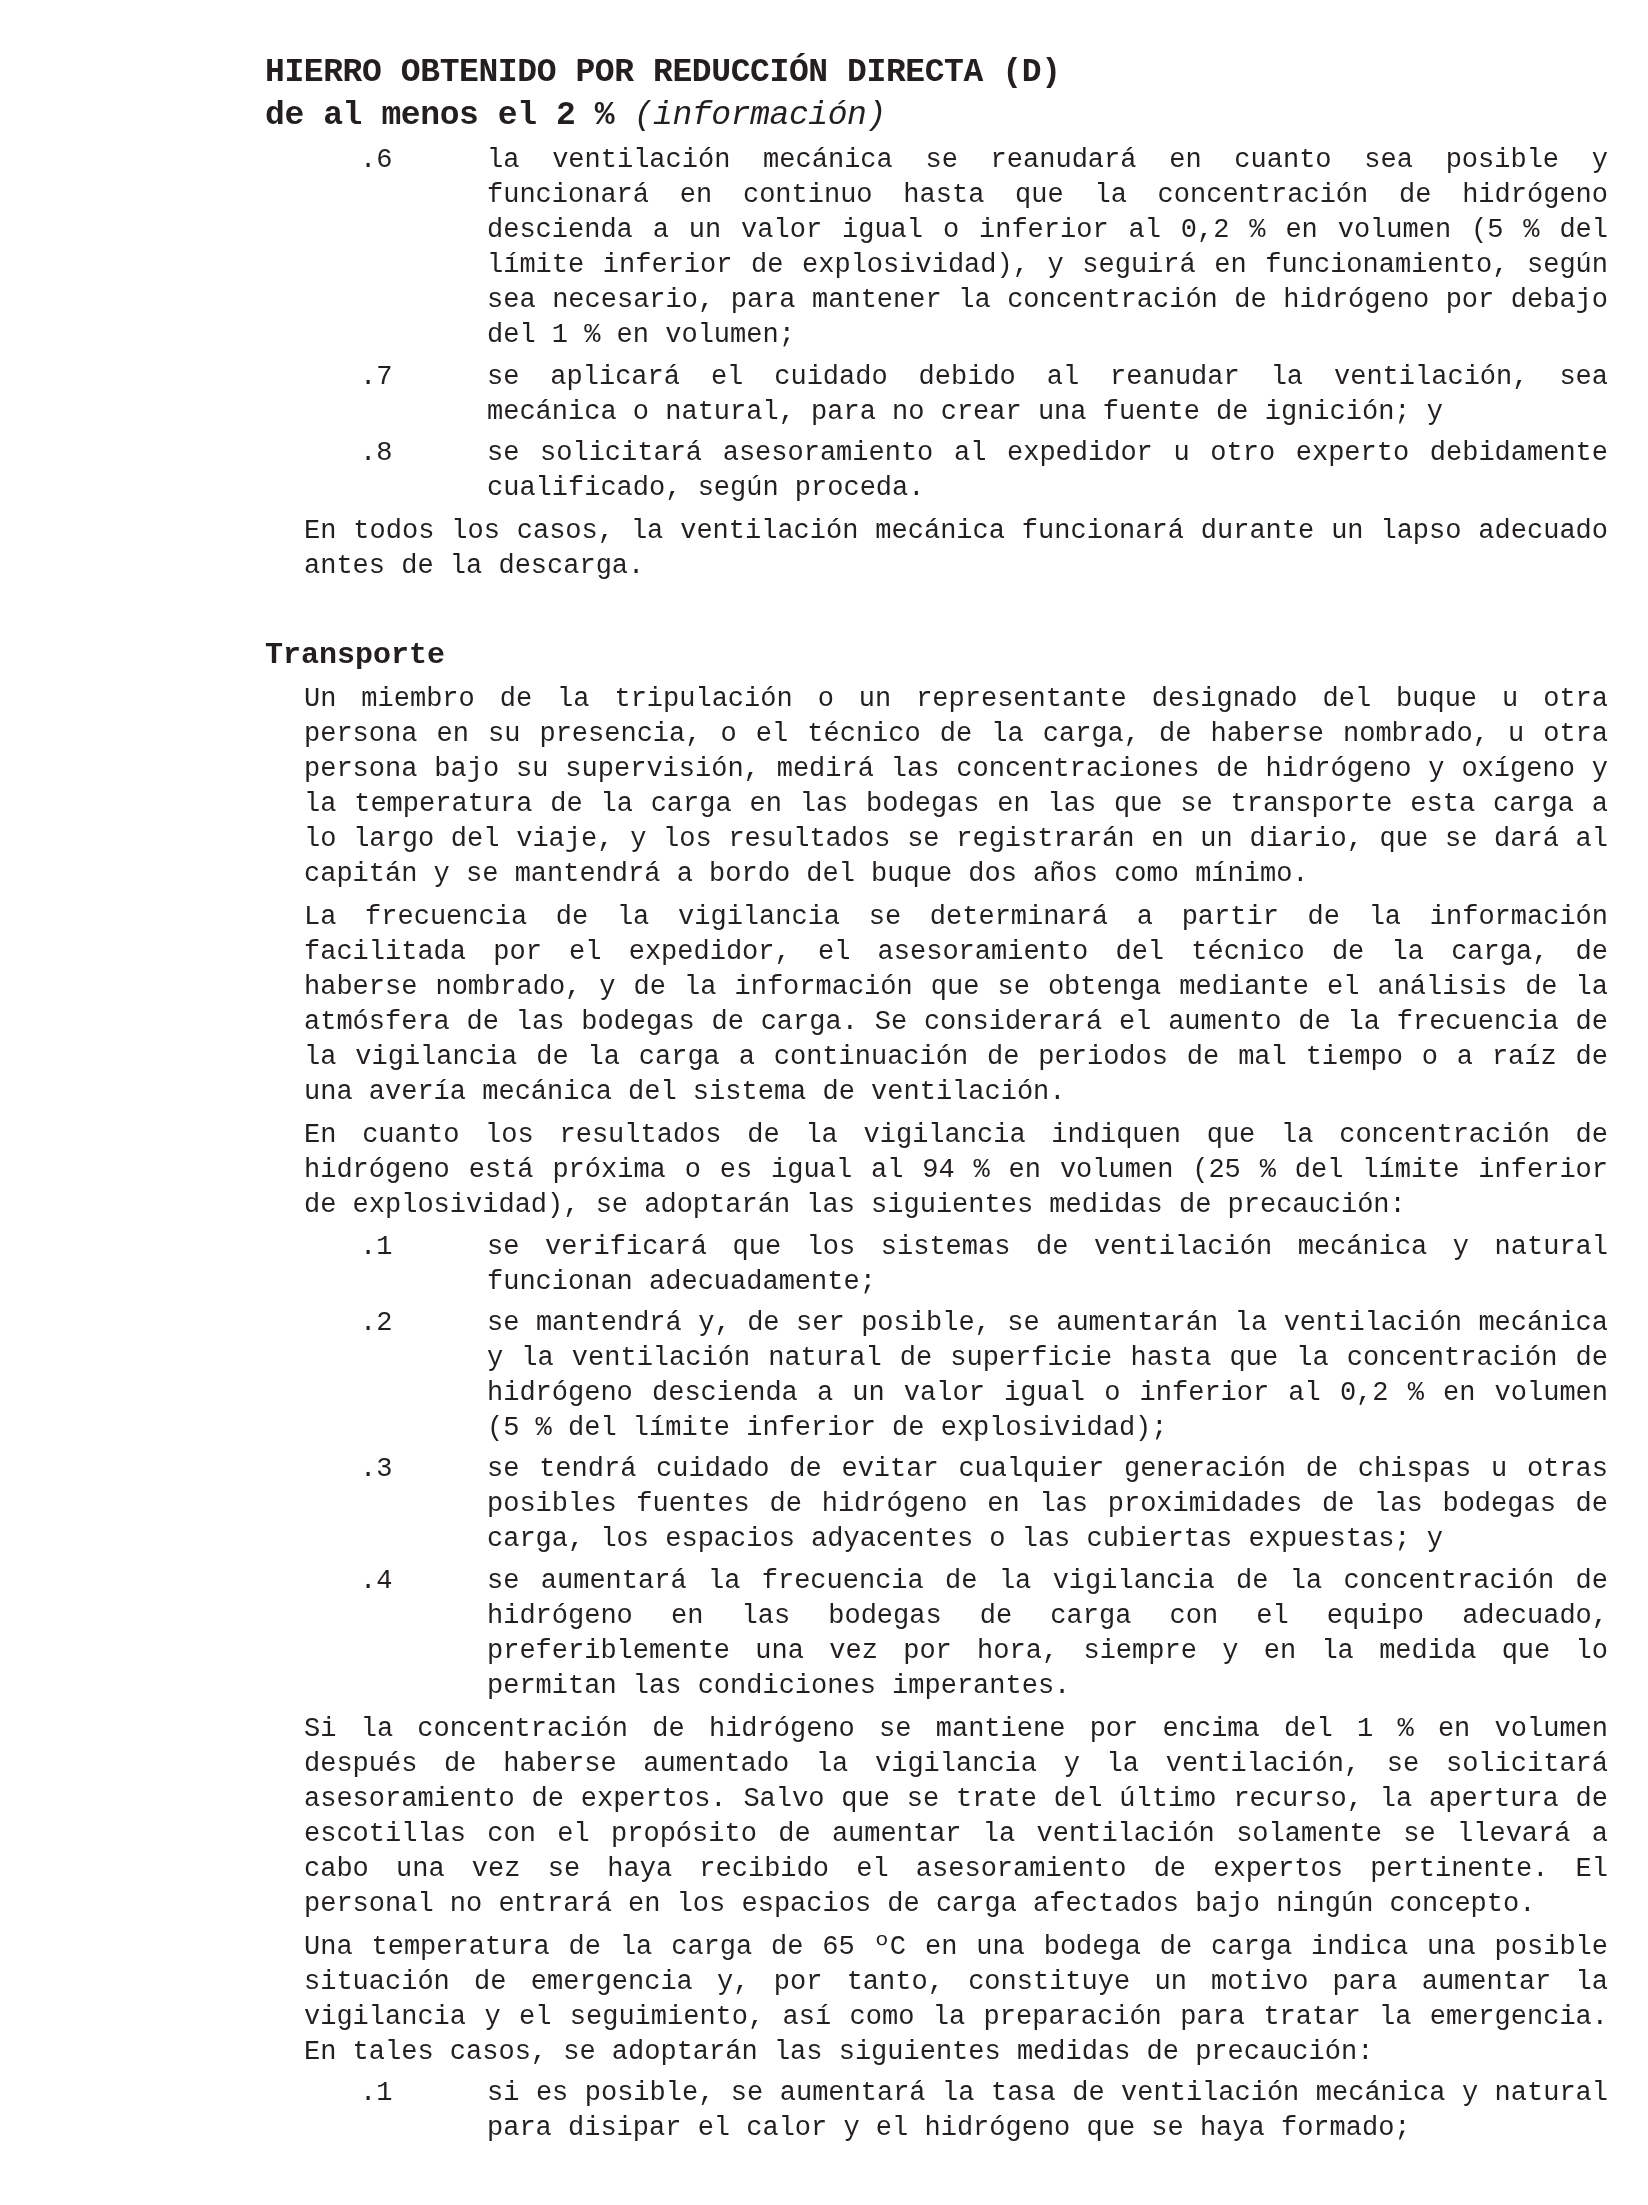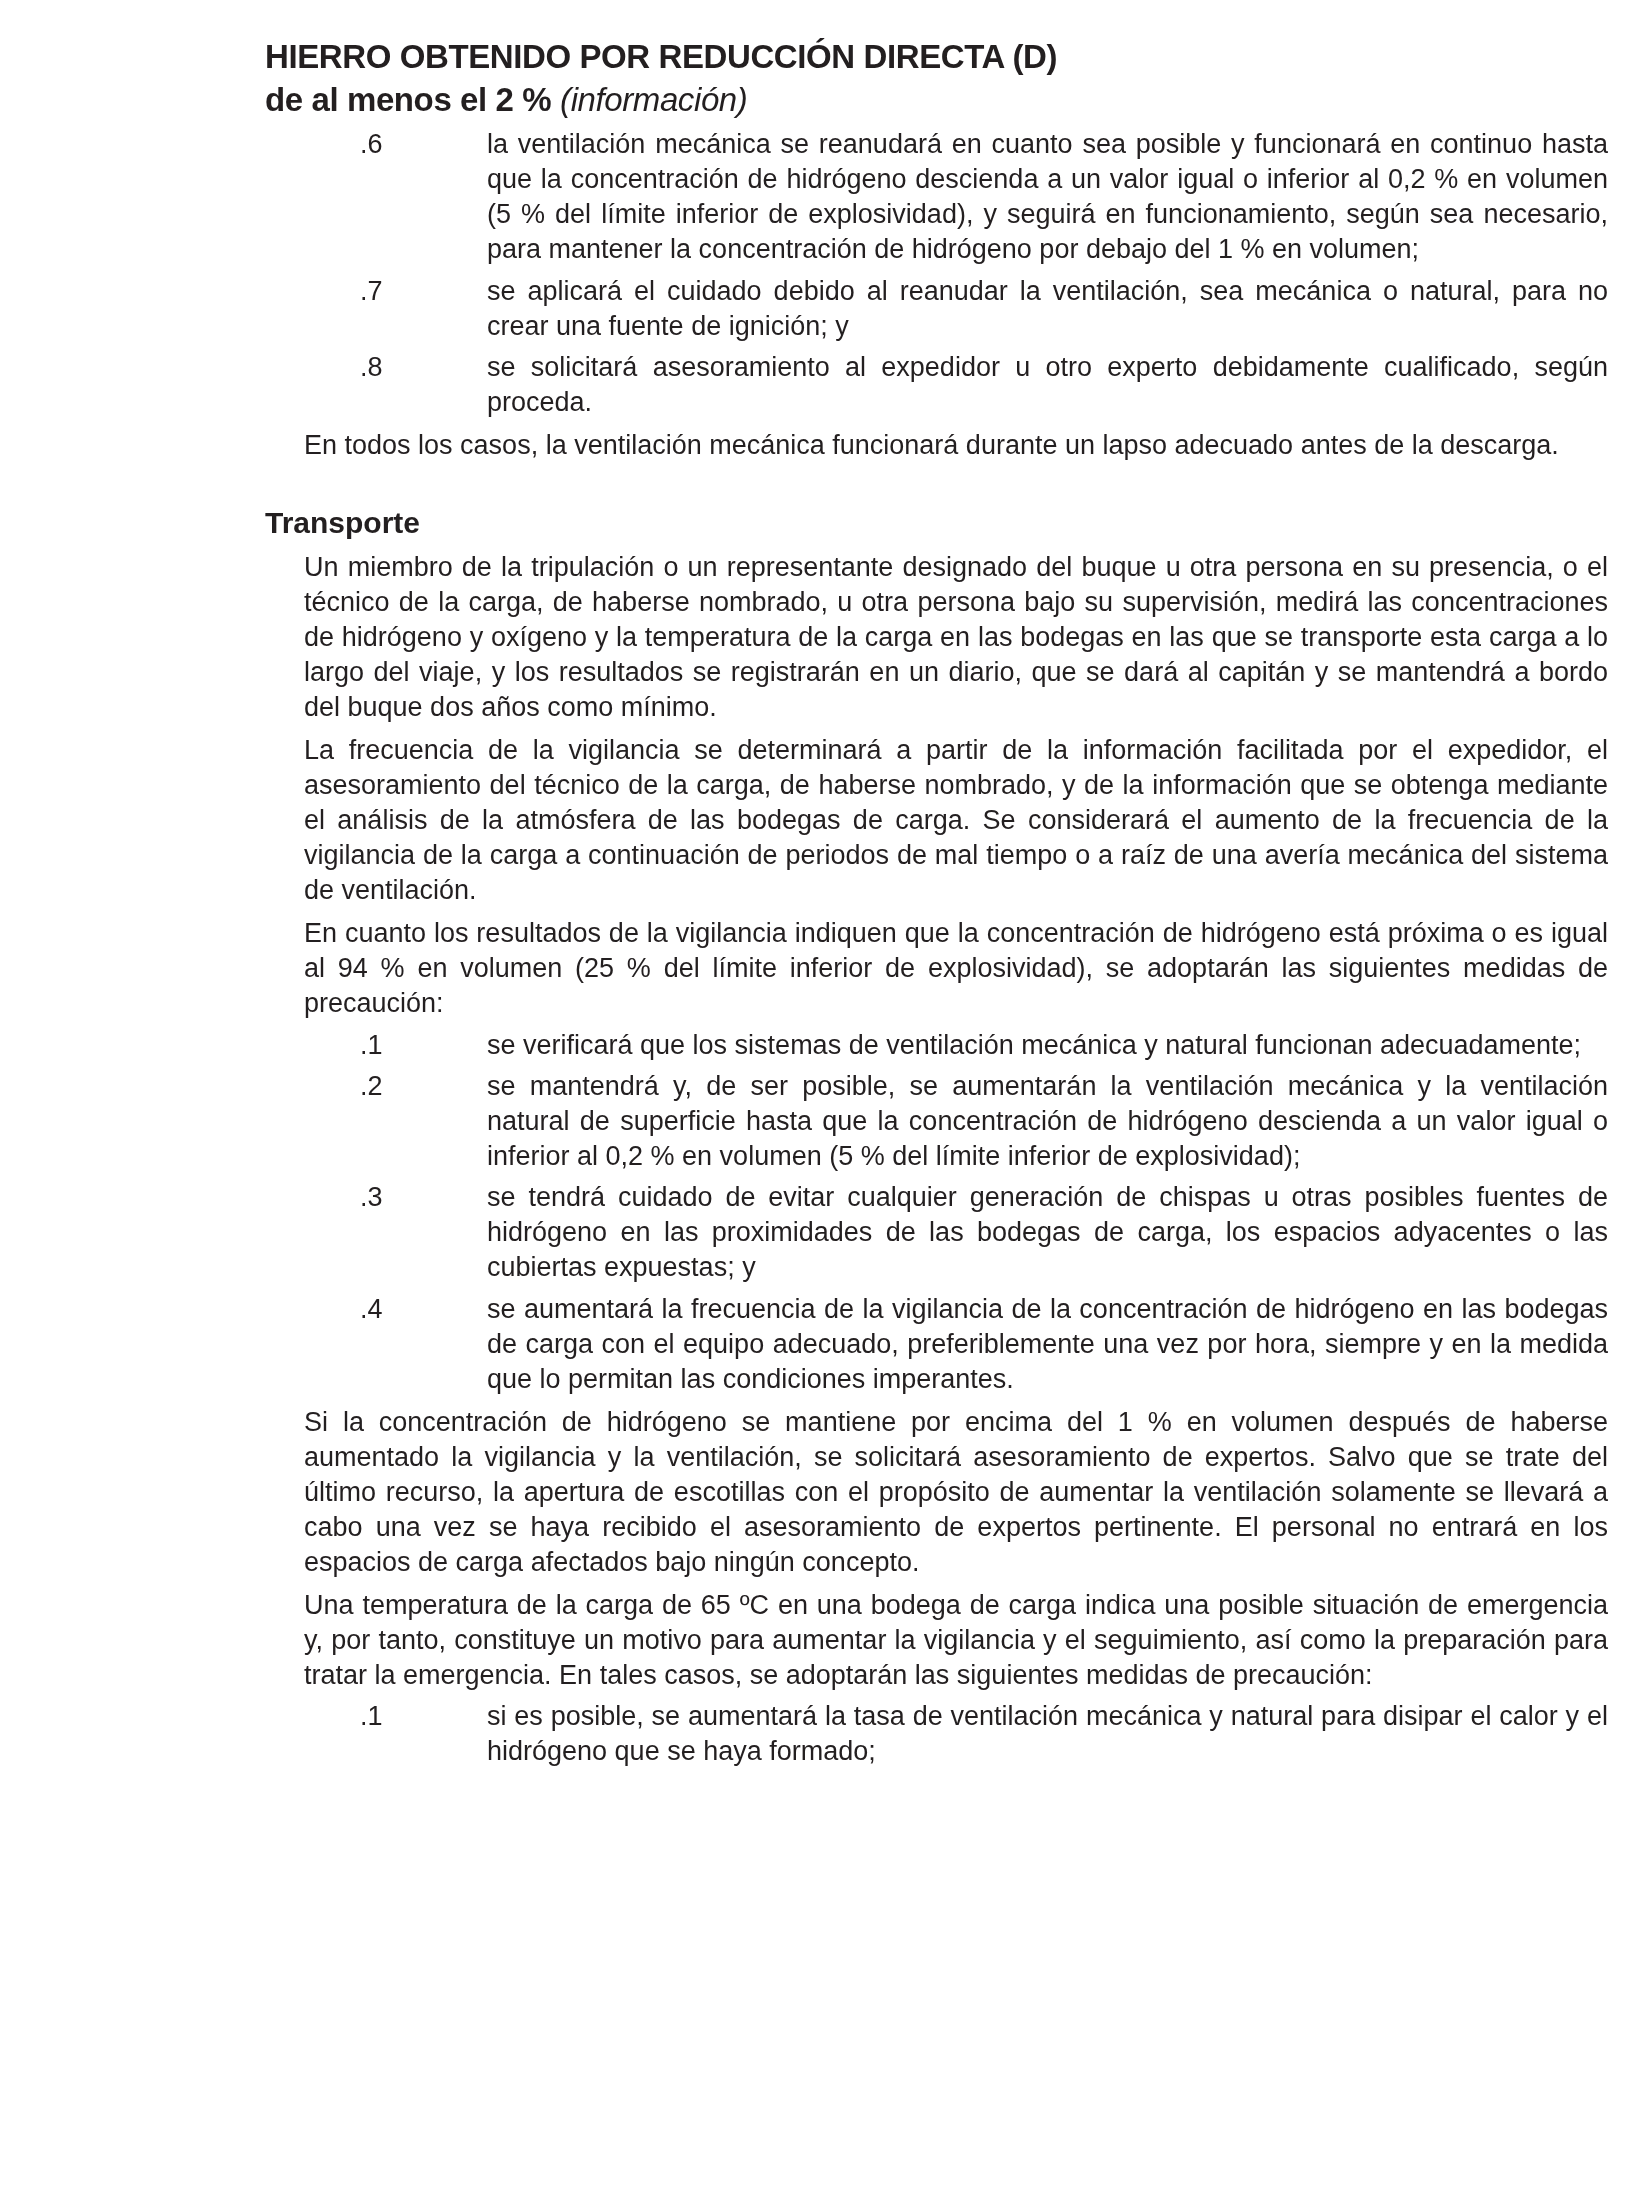--- a/index.html
+++ b/index.html
@@ -1,30 +1,30 @@
 <!DOCTYPE html>
 <html style="font-size:12.7px"><head>
 <meta charset="utf-8">
 <style>
   html, body { margin: 0; padding: 0; background: #ffffff; }
   body {
     width: 1648px; height: 2205px; overflow: hidden;
     font-family: "Liberation Sans", "DejaVu Sans", sans-serif;
     color: #231f20;
   }
-  .page { position: absolute; left: 265px; top: 35px; width: 1343px; }
+  .page { position: absolute; left: 265px; top: 51px; width: 1343px; font-family: Liberation Mono, monospace; }
   .h1 { font-weight: bold; font-size: 33px; line-height: 43px; margin: 0; letter-spacing: -0.4px; }
   .h2 { font-weight: bold; font-size: 33px; line-height: 43px; margin: 0; letter-spacing: -0.4px; }
   .h2 .cont { font-weight: normal; font-style: italic; }
   .body { font-size: 27px; line-height: 35px; text-align: justify; }
   .item { display: flex; margin-left: 95px; margin-top: 6.4px; }
   .item .num { width: 79px; flex: 0 0 79px; }
   .item .txt { flex: 1; text-align: justify; margin-left: 48px; }
   .para { margin-top: 8px; margin-left: 39px; }
-  .sect { font-weight: bold; font-size: 30px; line-height: 38px; margin-top: 41px; margin-bottom: 4.8px; }
+  .sect { font-weight: bold; font-size: 30px; line-height: 38px; margin-top: 52px; margin-bottom: 4.8px; }
 </style>
 </head>
 <body>
 
 <div class="page">
   <h1 class="h1">HIERRO OBTENIDO POR REDUCCIÓN DIRECTA (D)</h1>
   <div class="h2">
     <div><span>de al menos el 2 %</span> <span class="cont">(información)</span></div>
   </div>
 

